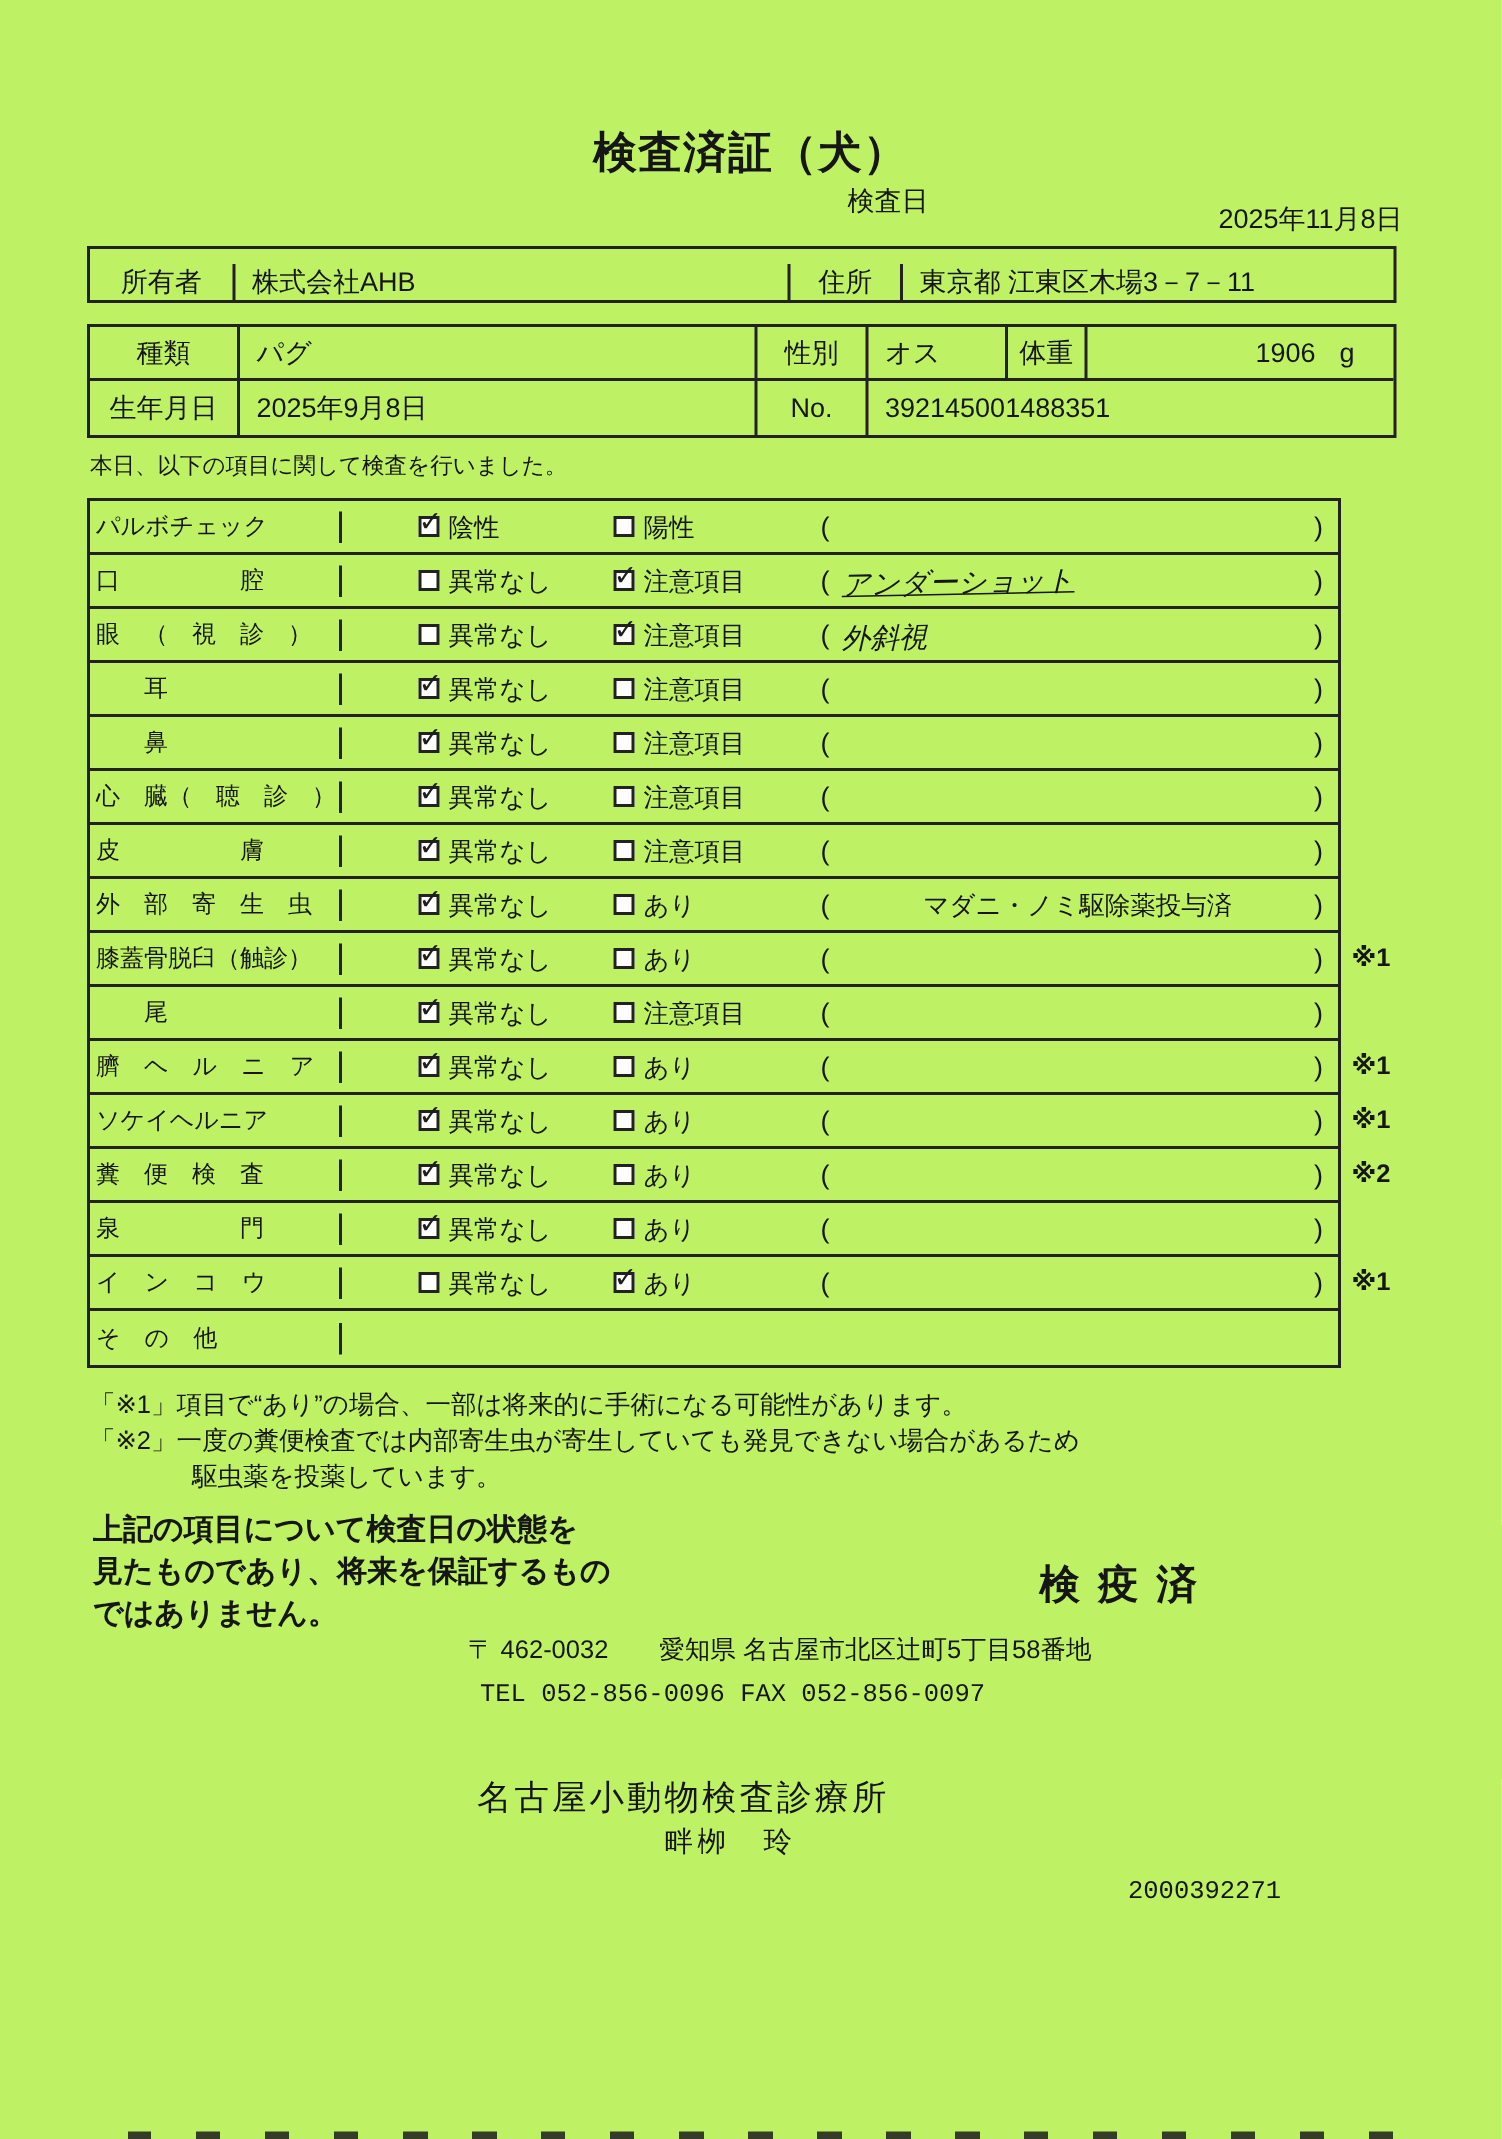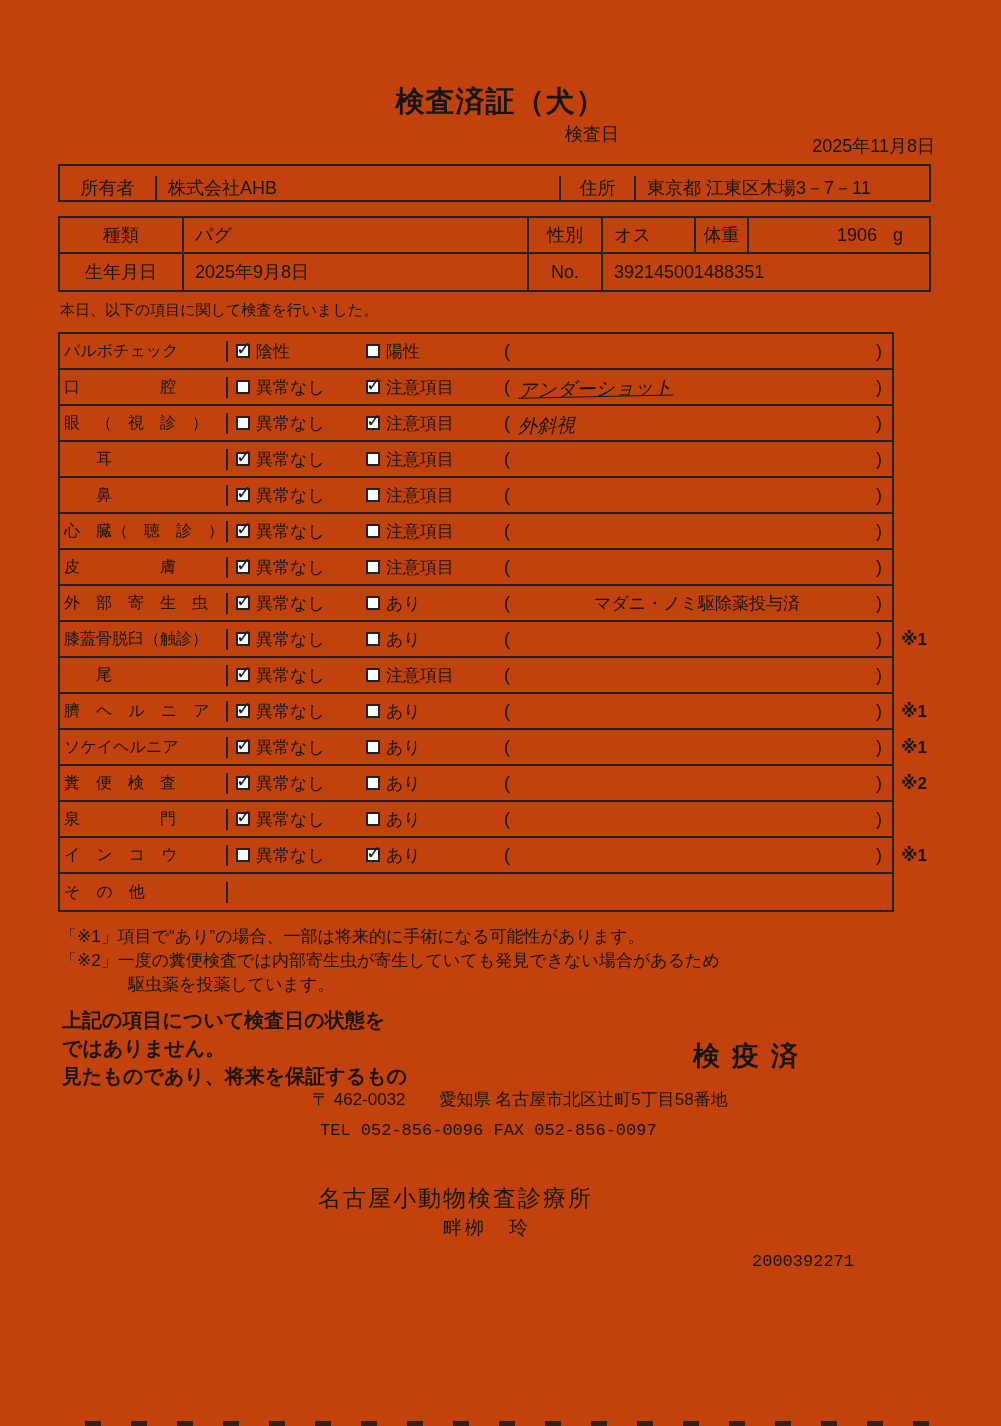--- a/index.html
+++ b/index.html
@@ -1,69 +1,69 @@
 <!DOCTYPE html>
 <html><head>
 <meta charset="utf-8">
 <style>
   * { box-sizing: border-box; margin: 0; padding: 0; }
   html,body { background:#e8e8e8; }
   .page {
     position: relative;
     width: 1001px; height: 1426px;
     margin: 0 auto;
-    background: #c2410c;
+    background: #bef264;
     color: #161616;
     font-family: "Liberation Sans", "DejaVu Sans", sans-serif;
     overflow: hidden;
   }
   .title {
     position: absolute; top: 82px; left: 0; width: 100%;
     text-align: center; font-size: 29px; font-weight: 600; letter-spacing: 1px;
   }
   .date-label { position: absolute; top: 122px; left: 565px; font-size: 18px; }
   .date-value { position: absolute; top: 134px; right: 66px; font-size: 18px; }
 
   
   .tblA {
     position: absolute; left: 58px; top: 164px; width: 873px; height: 38px;
     border: 2px solid #222; display: flex; font-size: 18px; align-items: flex-end;
   }
   .cell { display: flex; align-items: center; }
   .bR { border-right: 2px solid #222; }
   .cc { justify-content: center; }
   .pl { padding-left: 11px; }
-  .wA1 { width: 97px; }  .wA2 { width: 404px; } .wA3 { width: 75px; } .wA4 { flex: 1; }
+  .wA1 { width: 97px; }  .wA2 { width: 370px; } .wA3 { width: 75px; } .wA4 { flex: 1; }
 
   
   .tblB {
     position: absolute; left: 58px; top: 216px; width: 873px;
     border: 2px solid #222; font-size: 18px;
   }
   .rowB { height: 36px; display: flex; align-items: stretch; }
   .rowB.b1 { border-bottom: 2px solid #222; }
-  .wB1 { width: 124px; } .wB2 { width: 345px; } .wB3 { width: 74px; }
+  .wB1 { width: 100px; } .wB2 { width: 345px; } .wB3 { width: 74px; }
   .wB4 { width: 93px; }  .wB5 { width: 53px; }
   .wB6 { flex: 1; justify-content: flex-end; padding-right: 26px; gap: 16px; }
   .wB7 { flex: 1; }
 
   .intro { position: absolute; left: 60px; top: 301px; font-size: 15px; }
 
   
   .exam {
     position: absolute; left: 58px; top: 332px; width: 836px;
     border: 2px solid #222; font-size: 17px;
   }
   .trow { height: 36px; display: flex; border-bottom: 2px solid #222; position: relative; align-items: center; }
   .trow:last-child { border-bottom: none; }
   .cl {
     width: 168px; border-right: 2px solid #222; padding: 0 4px;
     display: flex; align-items: center; font-size: 16px; white-space: pre;
   }
-  .co1 { width: 134px; display: flex; align-items: center; padding-left: 8px; }
+  .co1 { width: 134px; display: flex; align-items: center; padding-left: 8px; margin-left: 43px; }
   .co2 { width: 132px; display: flex; align-items: center; padding-left: 4px; }
   .cn  { flex: 1; display: flex; align-items: center; padding: 0 10px; }
   .par { flex: none; font-size: 18px; }
   .note { flex: 1; padding-left: 8px; font-size: 17px; }
   .note.centered { text-align: center; }
   .note.hand {
     font-family: "DejaVu Serif", serif; font-style: italic; font-size: 19px;
     transform: rotate(-1.2deg); display: inline-block;
   }
   .note.underline { text-decoration: underline; }
@@ -417,22 +417,22 @@
   </div>
 
   <div class="fnotes">
     <div>「※1」項目で“あり”の場合、一部は将来的に手術になる可能性があります。</div>
     <div>「※2」一度の糞便検査では内部寄生虫が寄生していても発見できない場合があるため</div>
     <div class="indent">駆虫薬を投薬しています。</div>
   </div>
 
   <div class="disclaimer">
     <div>上記の項目について検査日の状態を</div>
+    <div>見たものであり、将来を保証するもの</div>
     <div>ではありません。</div>
-    <div>見たものであり、将来を保証するもの</div>
   </div>
 
   <div class="stamp">検疫済</div>
 
   <div class="addr">〒 462-0032　　愛知県 名古屋市北区辻町5丁目58番地</div>
   <div class="tel">TEL 052-856-0096  FAX 052-856-0097</div>
   <div class="clinic">名古屋小動物検査診療所</div>
   <div class="vet">畔栁　玲</div>
   <div class="serial">2000392271</div>
 

